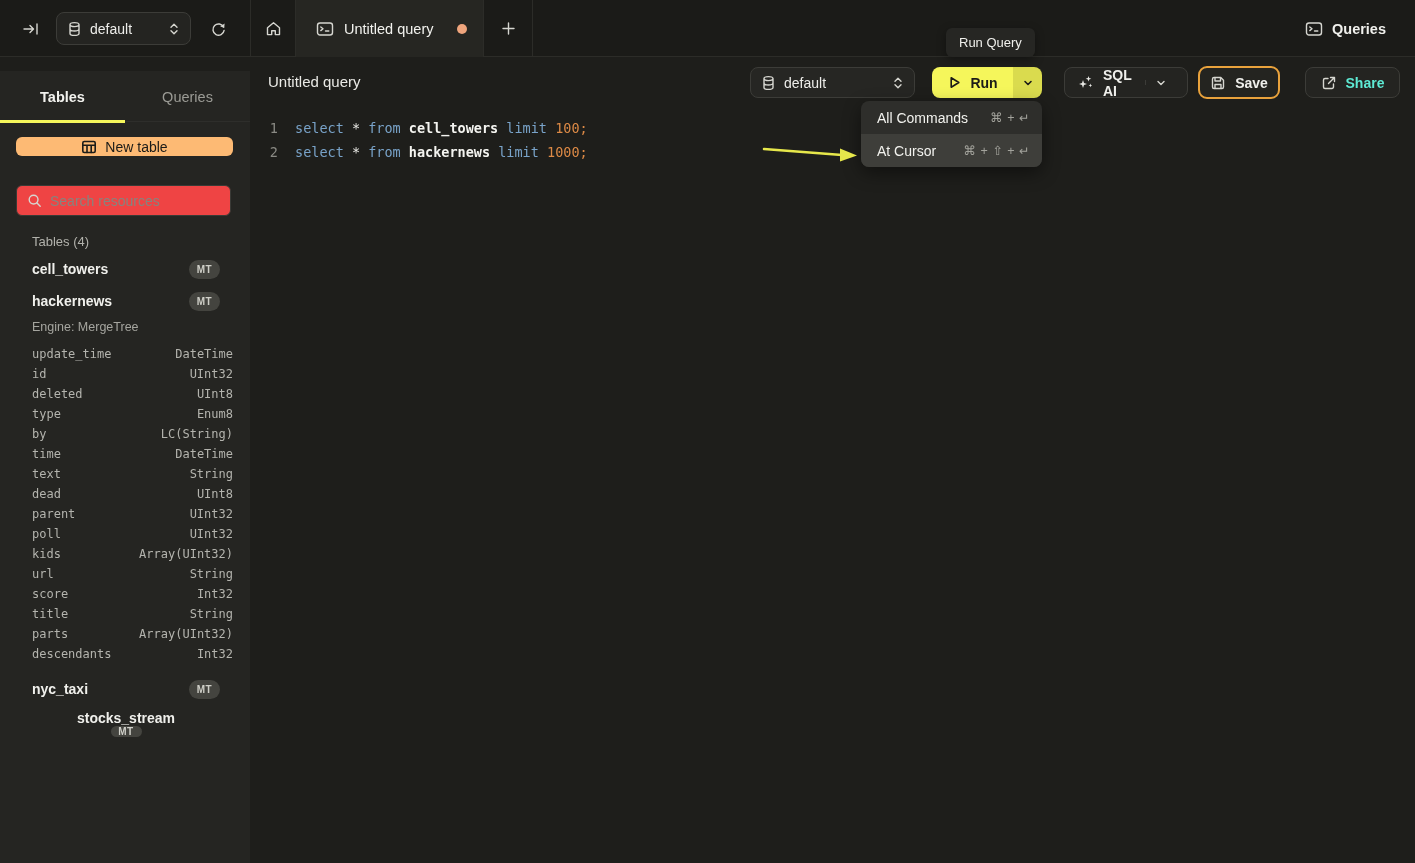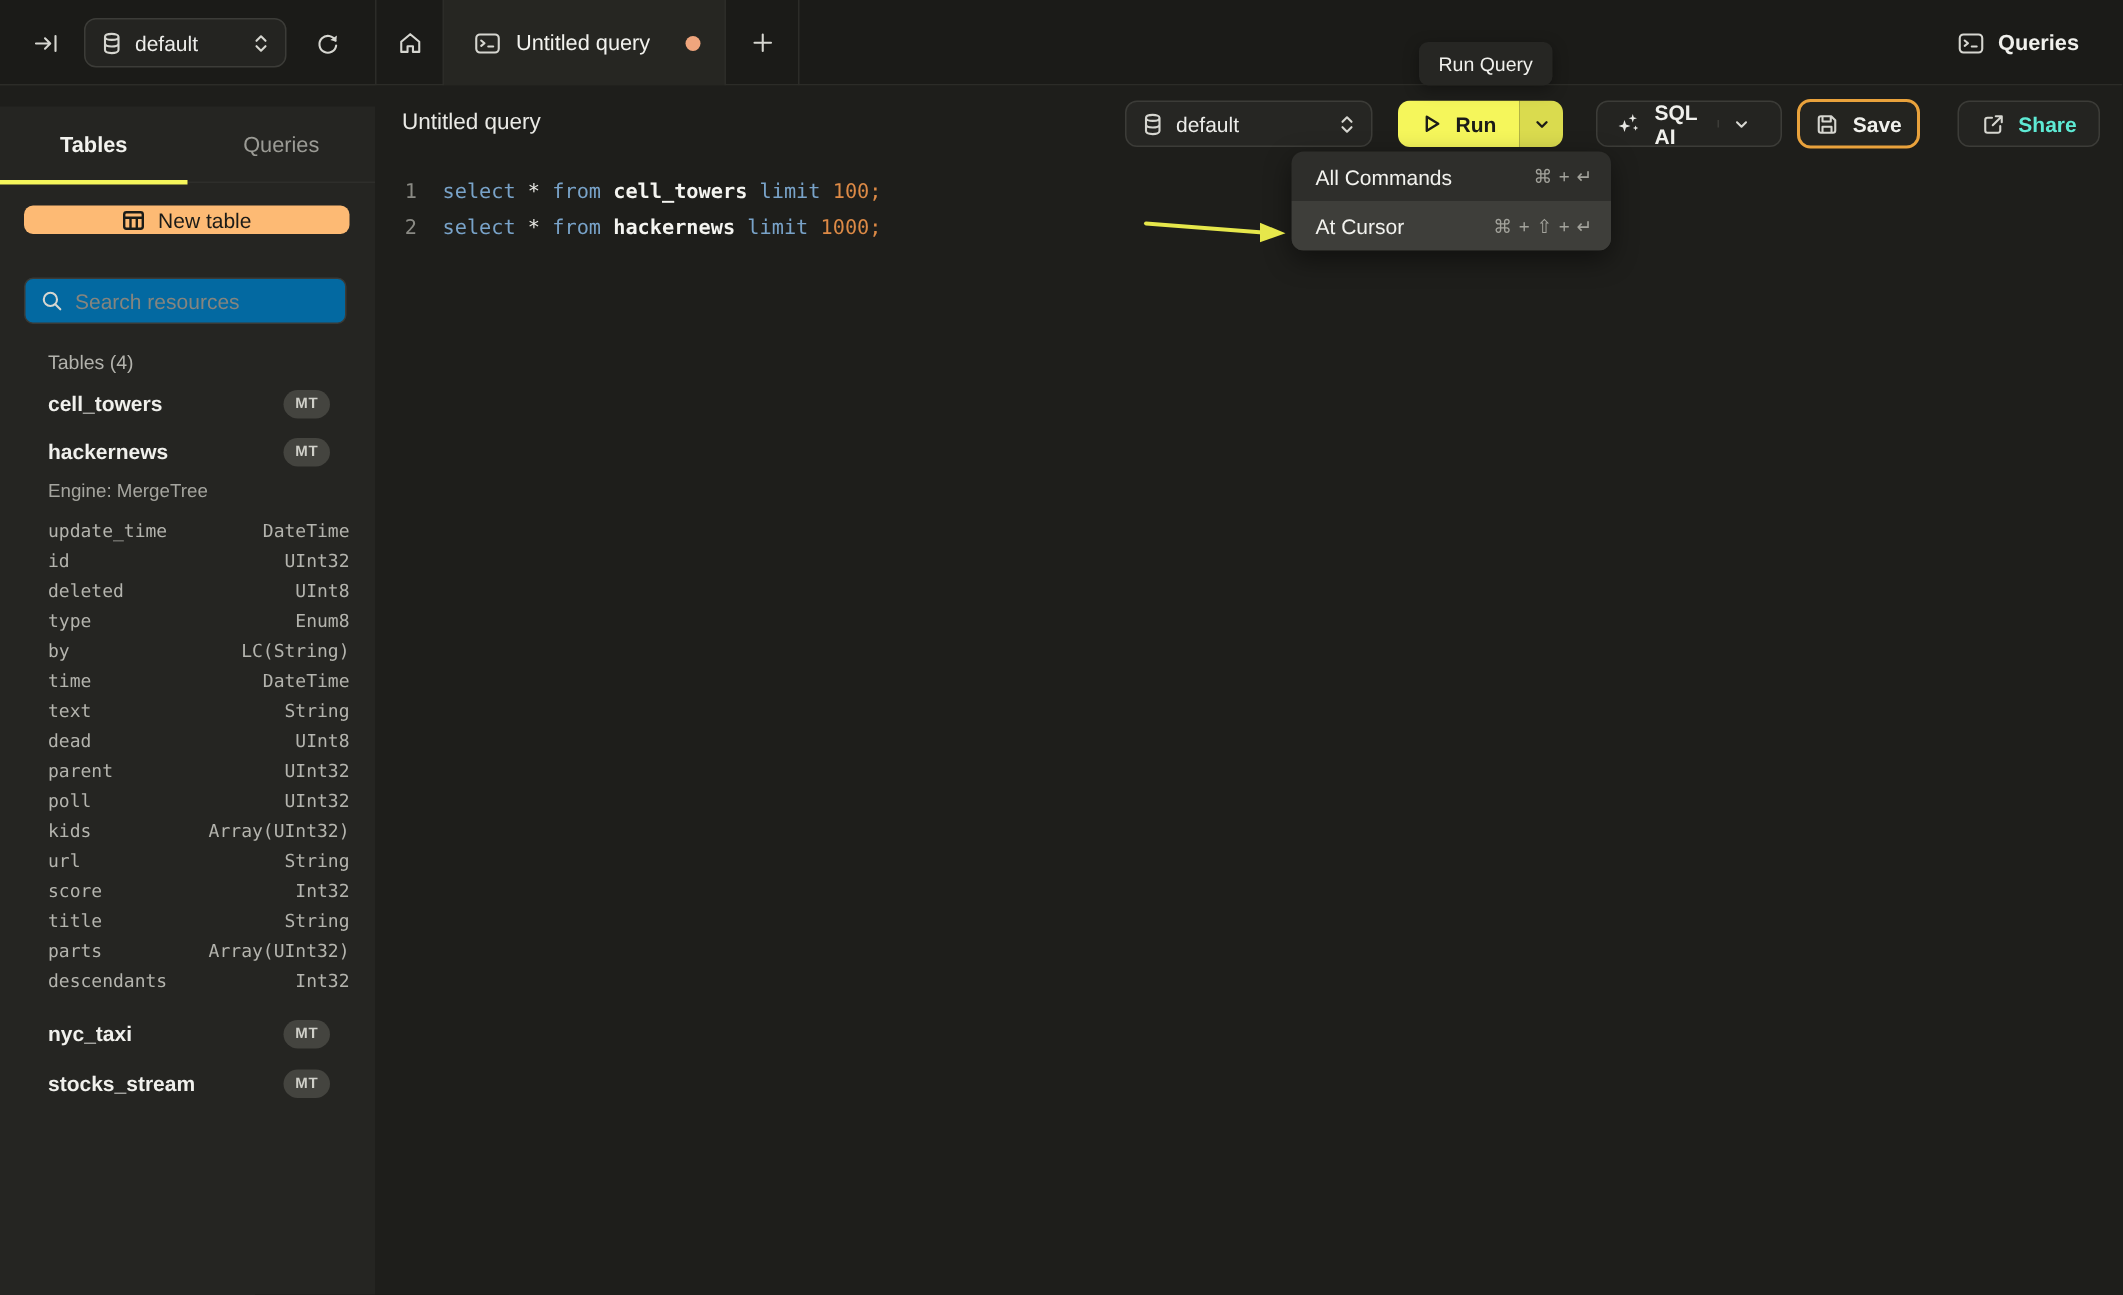--- a/index.html
+++ b/index.html
@@ -37,33 +37,33 @@
   
   .sidebar { position:absolute; left:0; top:71px; width:250px; height:806px; background:#252522; }
   .sb-tabs { position:absolute; left:0; top:0; width:250px; height:51px; border-bottom:1px solid #2e2e2b; display:flex; }
   .sb-tab { width:125px; height:51px; display:flex; align-items:center; justify-content:center;
     font-size:14.5px; cursor:pointer; position:relative; color:#9b9b95; font-weight:500; }
   .sb-tab.active { color:#f2f2ee; font-weight:600; }
   .sb-tab.active .underline { position:absolute; left:0; bottom:-1px; width:125px; height:3px; background:#f5f65b; }
   .new-table-btn { position:absolute; left:16px; top:66px; width:217px; height:19px; background:#fdba74;
     border:none; border-radius:6px; display:flex; align-items:center; justify-content:center; gap:8px;
     font-size:14px; font-weight:500; color:#1b1b18; cursor:pointer; font-family:inherit; }
-  .search-box { position:absolute; left:16px; top:114px; width:215px; height:31px; background:#0369a1;
+  .search-box { position:absolute; left:16px; top:114px; width:215px; height:31px; background:#ef4444;
     border:1px solid #3a3a36; border-radius:6px; display:flex; align-items:center; gap:8px; padding:0 10px; }
   .search-box input { flex:1; background:none; border:none; outline:none; color:#e8e8e4;
     font-size:14px; font-family:inherit; }
   .search-box input::placeholder { color:#85857f; }
   .sb-section { position:absolute; left:32px; top:163px; font-size:13px; color:#b2b2ac; font-weight:500; }
   .tbl-row { position:absolute; left:0; width:250px; height:24px; display:flex; align-items:center;
     padding:0 30px 0 32px; cursor:pointer; }
   .tbl-row .nm { flex:1; font-size:14px; font-weight:600; color:#f0f0ec; }
   .mt-badge { width:31px; height:19px; border-radius:10px; background:#44443f; color:#cfcfc8;
     font-size:10px; font-weight:600; display:flex; align-items:center; justify-content:center; letter-spacing:.5px; }
   .row-cell-towers { top:186px; } .row-hackernews { top:218px; }
-  .row-nyc-taxi { top:606px; } .row-stocks { top:639px; }
+  .row-nyc-taxi { top:606px; } .row-stocks { top:639px;flex-direction:column; }
   .engine-line { position:absolute; left:32px; top:249px; font-size:12.5px; color:#a5a59f; }
   .hn-columns { position:absolute; left:0; top:273px; width:250px; }
   .col-row { height:20px; display:flex; align-items:center; padding:0 17px 0 32px;
     font-family:"DejaVu Sans Mono","Liberation Mono",monospace; font-size:12px; color:#b4b4ae; }
   .col-row .cn { flex:1; }
   .col-row .ct { text-align:right; }
 
   
   .editor-header { position:absolute; left:250px; top:57px; width:1165px; height:51px; background:#1e1e1b; }
   .eh-title { position:absolute; left:18px; top:16px; font-size:15px; font-weight:500; color:#eaeae6; }
@@ -92,21 +92,21 @@
   .code-line { display:flex; height:24px; align-items:center;
     font-family:"DejaVu Sans Mono","Liberation Mono",monospace; font-size:13.5px; white-space:pre; }
   .code-line .ln { width:28px; text-align:right; color:#8a8a84; margin-right:17px; flex:none; }
   .tok-kw { color:#79a3c9; } .tok-pl { color:#e8e8e4; }
   .tok-tb { color:#f4f4f0; font-weight:bold; } .tok-num { color:#dd8a46; }
 
   
   .tooltip { position:absolute; left:946px; top:28px; height:29px; padding:0 13px; background:#262623;
     border-radius:6px; display:flex; align-items:center; font-size:13px; font-weight:500; color:#f0f0ec;
     box-shadow:0 3px 10px rgba(0,0,0,.35); }
-  .run-menu { position:absolute; left:861px; top:101px; width:213px; background:#2e2e2b; border-radius:8px;
+  .run-menu { position:absolute; left:861px; top:101px; width:181px; background:#2e2e2b; border-radius:8px;
     overflow:hidden; box-shadow:0 6px 18px rgba(0,0,0,.45); padding:0; }
   .menu-item { height:33px; display:flex; align-items:center; padding:0 12px 0 16px; cursor:pointer; gap:8px; }
   .menu-item.hl { background:#3e3e3a; }
   .menu-item .ml { font-size:14px; font-weight:500; color:#f2f2ee; flex:1; white-space:nowrap; }
   .menu-item .ms { font-size:12.5px; color:#a3a39c; white-space:nowrap; letter-spacing:.5px; }
   .arrow-overlay { position:absolute; left:760px; top:140px; pointer-events:none; }
 </style>
 </head>
 <body>
 

